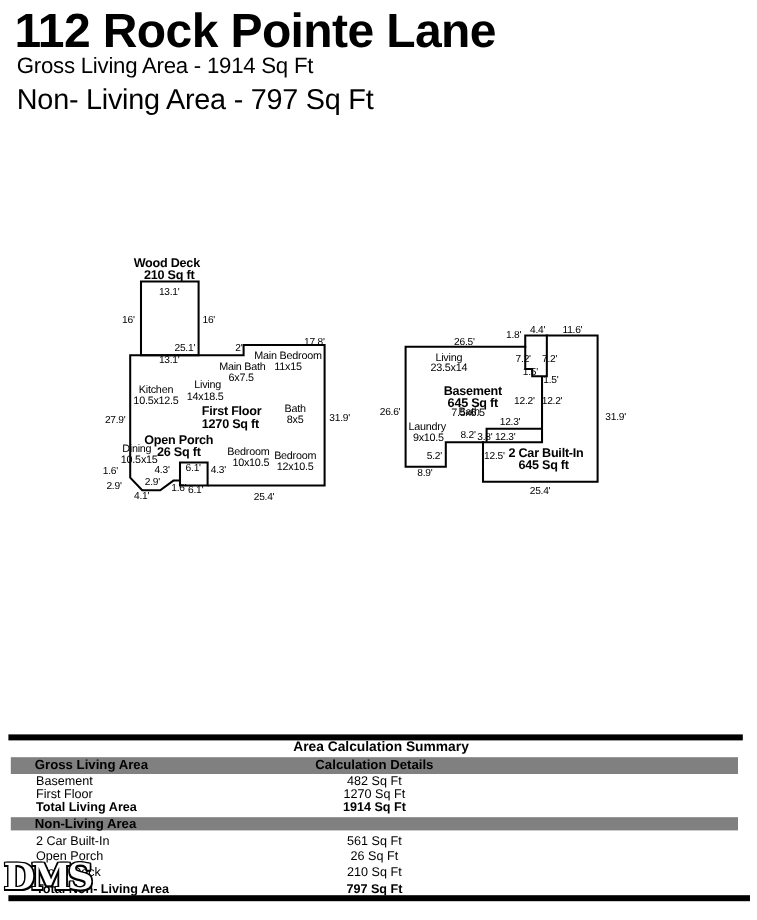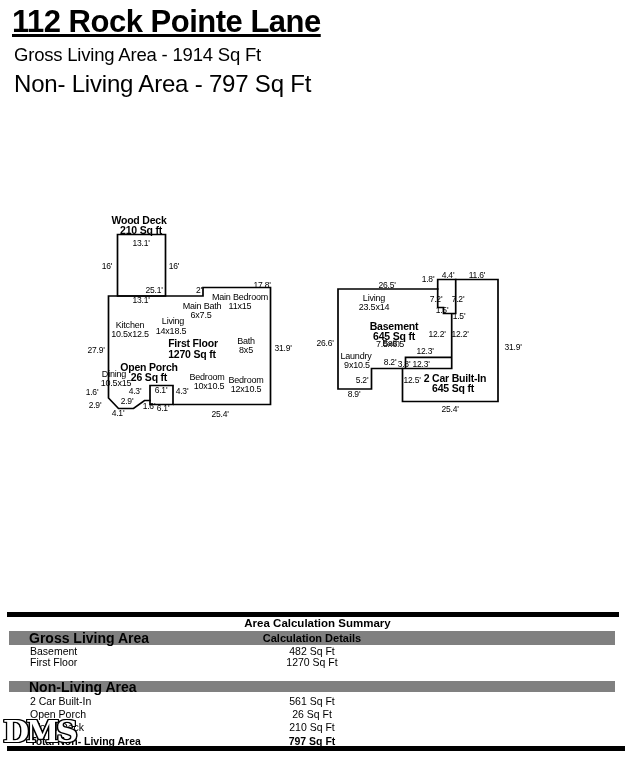--- a/index.html
+++ b/index.html
@@ -1,38 +1,38 @@
 <!DOCTYPE html>
 <html><head>
 <meta charset="utf-8">
 <style>
   html,body{margin:0;padding:0;}
   body{
     width:631px;height:767px;position:relative;background:#fff;
     font-family:"Liberation Sans",sans-serif;color:#000;overflow:hidden;
   }
   
-  .hdr-title{position:absolute;left:12px;top:4px;font-size:31px;font-weight:bold;letter-spacing:-0.5px;white-space:nowrap;text-decoration:underline;}
+  .hdr-title{position:absolute;left:12px;top:4px;font-size:40px;font-weight:bold;letter-spacing:-0.5px;white-space:nowrap;}
   .hdr-sub1{position:absolute;left:14px;top:44px;font-size:18.5px;letter-spacing:-0.2px;white-space:nowrap;}
   .hdr-sub2{position:absolute;left:14px;top:70px;font-size:24px;letter-spacing:-0.2px;white-space:nowrap;}
   
   svg.plan{position:absolute;left:0;top:0;}
   .lbl{position:absolute;transform:translate(-50%,-50%);white-space:nowrap;letter-spacing:-0.2px;line-height:1;}
   .dim{font-size:8.5px;}
   .room{font-size:9px;}
   .big{font-size:10.5px;font-weight:bold;}
   
   .bar{position:absolute;background:#000;}
   .bar-top{left:7px;top:612px;width:612px;height:5px;}
   .bar-bottom{left:7px;top:746px;width:618px;height:4.5px;}
   .t-title{position:absolute;left:11px;top:617px;width:613px;text-align:center;font-size:11.5px;font-weight:bold;line-height:13px;}
   .gray{position:absolute;left:9px;width:606px;background:#808080;}
   .gray1{top:631px;height:13.5px;}
   .gray2{top:681px;height:11px;}
-  .g-left{position:absolute;left:20px;top:0;bottom:0;display:flex;align-items:center;font-size:14px;font-weight:bold;}
+  .g-left{position:absolute;left:20px;top:0;bottom:0;display:flex;align-items:center;font-size:11px;font-weight:bold;}
   .g-center{position:absolute;left:0;width:100%;top:0;bottom:0;display:flex;align-items:center;justify-content:center;font-size:11px;font-weight:bold;}
   .rows{position:absolute;left:0;width:631px;}
   .rows1{top:646px;}
   .rows2{top:694px;}
   .trow{position:relative;}
   .rows1 .trow{height:10.9px;}
   .rows2 .trow{height:13.4px;}
   .tlabel{position:absolute;left:30px;top:50%;transform:translateY(-50%);font-size:10.5px;white-space:nowrap;}
   .tvalue{position:absolute;left:312px;top:50%;transform:translate(-50%,-50%);font-size:10.5px;white-space:nowrap;}
   .trow.b .tlabel,.trow.b .tvalue{font-weight:bold;}
@@ -162,20 +162,24 @@
   <div class="rows rows1">
 
   <div class="trow">
         <span class="tlabel">Basement</span>
         <span class="tvalue">482 Sq Ft</span>
       </div>
       <div class="trow">
         <span class="tlabel">First Floor</span>
         <span class="tvalue">1270 Sq Ft</span>
       </div>
+      <div class="trow b">
+        <span class="tlabel">Total Living Area</span>
+        <span class="tvalue">1914 Sq Ft</span>
+      </div>
     </div>
 
   <div class="gray gray2">
     <span class="g-left">Non-Living Area</span>
   </div>
 
   <div class="rows rows2">
 
   <div class="trow">
         <span class="tlabel">2 Car Built-In</span>

